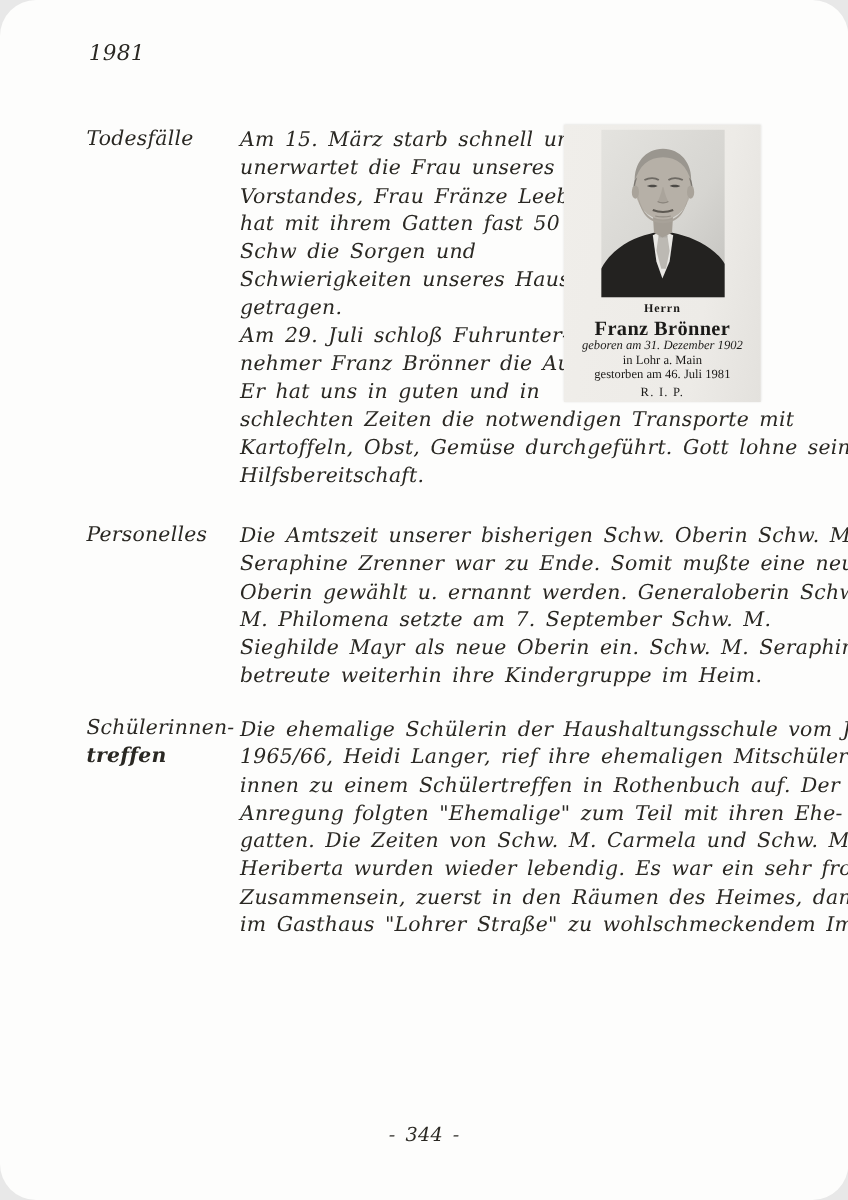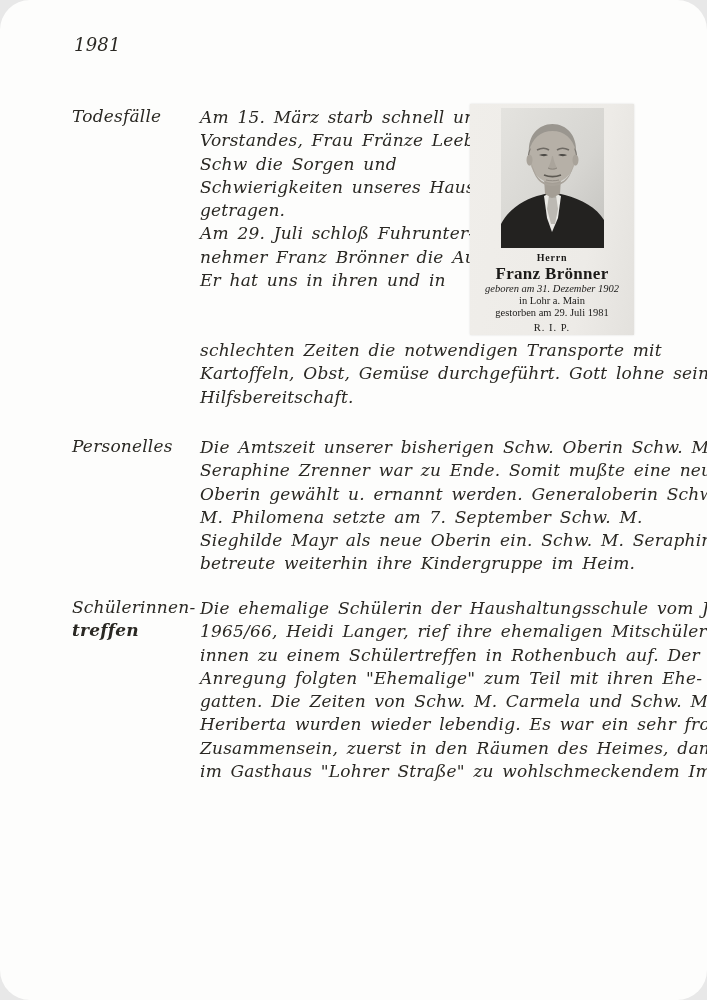--- a/index.html
+++ b/index.html
@@ -73,27 +73,29 @@
 </head>
 <body>
 
 <div class="page">
 
   <div class="year hand">1981</div>
 
   <div class="label-col hand" style="top:106px;">Todesfälle</div>
   <div class="lines hand" style="top:106px;">
       <div class="line">Am 15. März starb schnell und</div>
+      <div class="line">unerwartet die Frau unseres</div>
       <div class="line">Vorstandes, Frau Fränze Leeb. Sie</div>
+      <div class="line">hat mit ihrem Gatten fast 50</div>
       <div class="line">Schw die Sorgen und</div>
       <div class="line">Schwierigkeiten unseres Hauses</div>
       <div class="line">getragen.</div>
       <div class="line">Am 29. Juli schloß Fuhrunter-</div>
       <div class="line">nehmer Franz Brönner die Augen.</div>
-      <div class="line">Er hat uns in ihren und in</div>
+      <div class="line">Er hat uns in guten und in</div>
     </div>
   <div class="lines hand" style="top:339px;">
       <div class="line">schlechten Zeiten die notwendigen Transporte mit</div>
       <div class="line">Kartoffeln, Obst, Gemüse durchgeführt. Gott lohne seine</div>
       <div class="line">Hilfsbereitschaft.</div>
     </div>
 
   <div class="memorial-card">
     <svg class="photo" viewBox="0 0 103 140" xmlns="http://www.w3.org/2000/svg" aria-hidden="true">
       <defs>
@@ -134,21 +136,21 @@
       <path d="M51,48 C50,54 48,58 47,60 C49,62 54,62 56,60 C55,58 53,54 52,48" fill="#aaa49b"></path>
       <path d="M47,60 C49,61.5 54,61.5 56,60" stroke="#8a847c" stroke-width="1" fill="none"></path>
 
       <path d="M43,67 C48,69 55,69 60,67" stroke="#5d5952" stroke-width="1.8" fill="none"></path>
       <path d="M45,72 C49,73 54,73 58,72" stroke="#938d85" stroke-width="1" fill="none"></path>
     </svg>
     <div class="card-salutation">Herrn</div>
     <div class="card-name">Franz Brönner</div>
     <div class="card-small first">geboren am 31. Dezember 1902</div>
     <div class="card-small">in Lohr a. Main</div>
-    <div class="card-small">gestorben am 29. Juli 1981</div>
+    <div class="card-small">gestorben am 46. Juli 1981</div>
     <div class="card-rip">R. I. P.</div>
   </div>
 
   <div class="label-col hand" style="top:436px;">Personelles</div>
   <div class="lines hand" style="top:436px;">
       <div class="line">Die Amtszeit unserer bisherigen Schw. Oberin Schw. M.</div>
       <div class="line">Seraphine Zrenner war zu Ende. Somit mußte eine neue</div>
       <div class="line">Oberin gewählt u. ernannt werden. Generaloberin Schw.</div>
       <div class="line">M. Philomena setzte am 7. September Schw. M.</div>
       <div class="line">Sieghilde Mayr als neue Oberin ein. Schw. M. Seraphine</div>
@@ -161,14 +163,15 @@
       <div class="line">Die ehemalige Schülerin der Haushaltungsschule vom Jahr</div>
       <div class="line">1965/66, Heidi Langer, rief ihre ehemaligen Mitschüler-</div>
       <div class="line">innen zu einem Schülertreffen in Rothenbuch auf. Der</div>
       <div class="line">Anregung folgten "Ehemalige" zum Teil mit ihren Ehe-</div>
       <div class="line">gatten. Die Zeiten von Schw. M. Carmela und Schw. M.</div>
       <div class="line">Heriberta wurden wieder lebendig. Es war ein sehr froher</div>
       <div class="line">Zusammensein, zuerst in den Räumen des Heimes, dann</div>
       <div class="line">im Gasthaus "Lohrer Straße" zu wohlschmeckendem Imbiß.</div>
     </div>
 
+  <div class="page-number hand">- 344 -</div>
 
 </div>
 
 </body></html>

